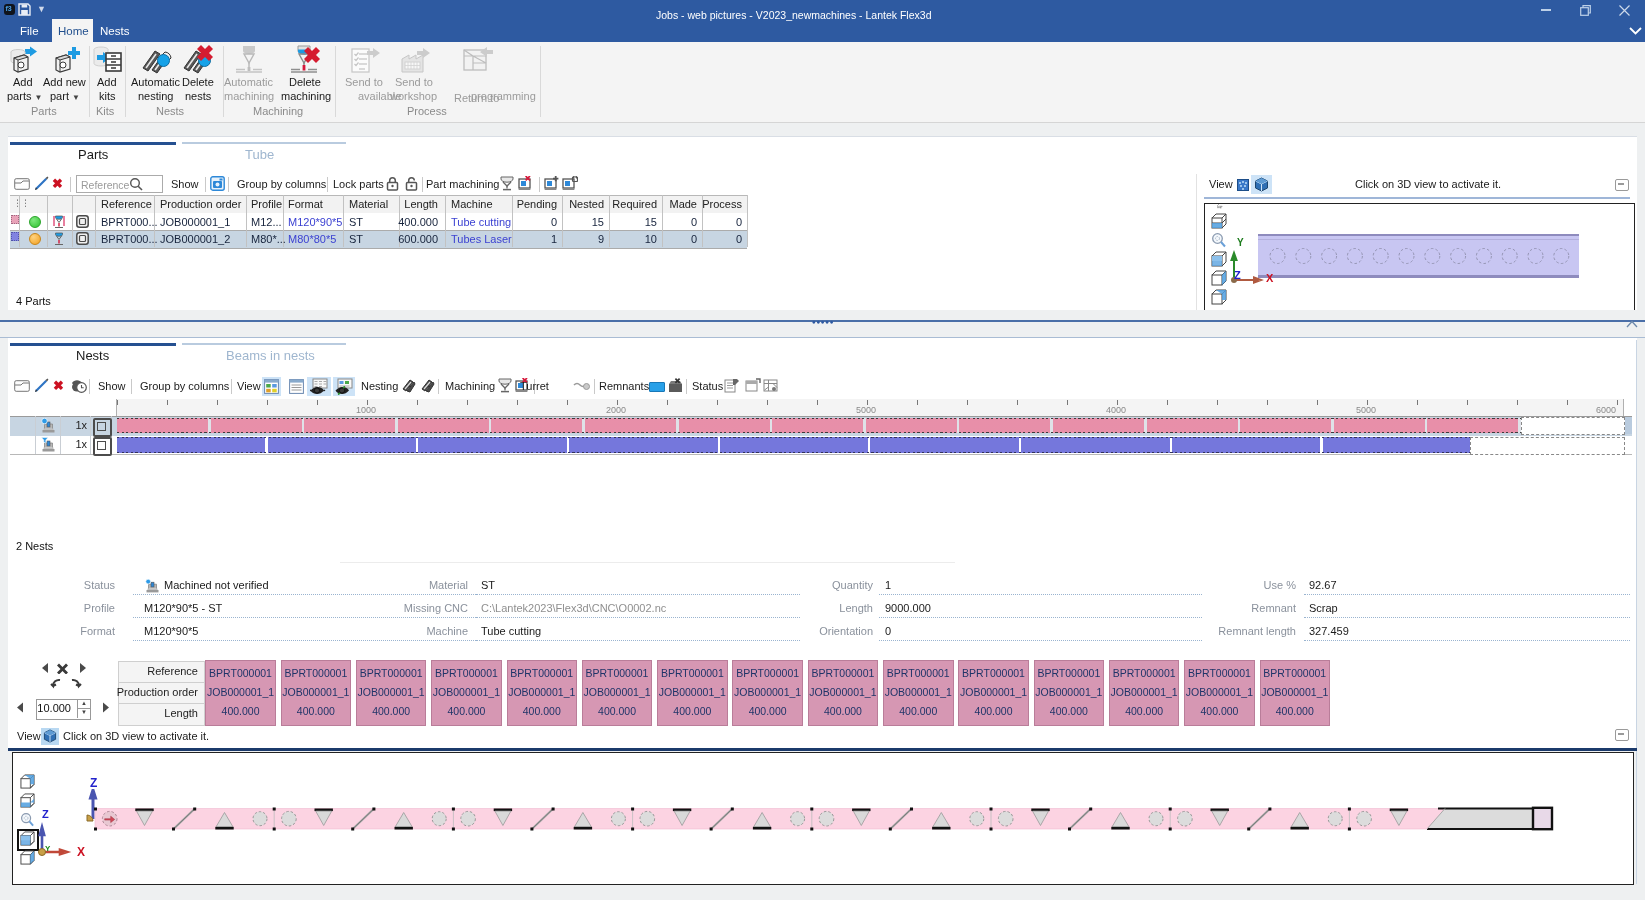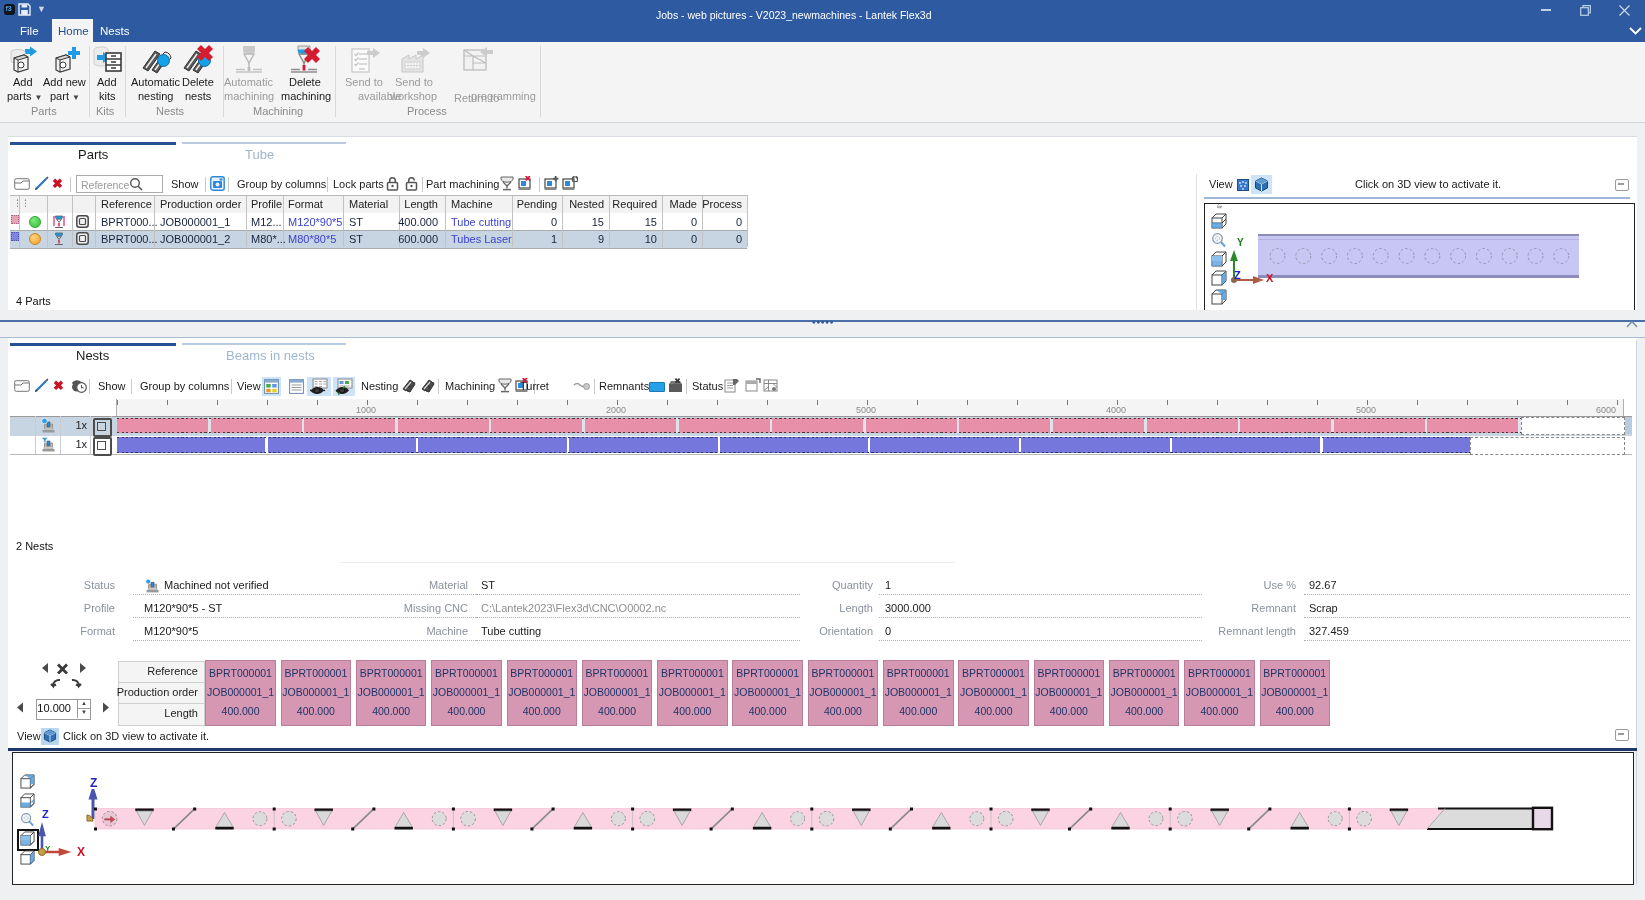--- a/index.html
+++ b/index.html
@@ -627,21 +627,21 @@
   <div class="lbl" style="left:481px;top:601.5px;color:#8f8f8f">C:\Lantek2023\Flex3d\CNC\O0002.nc</div>
   <div class="lbl" style="left:481px;top:624.5px;color:#1a1a1a">Tube cutting</div>
   <div class="abs" style="left:476px;top:592.5px;width:324px;height:1px;border-bottom:1px dotted #9ab4d0"></div>
   <div class="abs" style="left:476px;top:615.5px;width:324px;height:1px;border-bottom:1px dotted #9ab4d0"></div>
   <div class="abs" style="left:476px;top:638.5px;width:324px;height:1px;border-bottom:1px dotted #9ab4d0"></div>
 
   <div class="lbl" style="right:772px;top:578.5px;color:#8a919c">Quantity</div>
   <div class="lbl" style="right:772px;top:601.5px;color:#8a919c">Length</div>
   <div class="lbl" style="right:772px;top:624.5px;color:#8a919c">Orientation</div>
   <div class="lbl" style="left:885px;top:578.5px;color:#1a1a1a">1</div>
-  <div class="lbl" style="left:885px;top:601.5px;color:#1a1a1a">3000.000</div>
+  <div class="lbl" style="left:885px;top:601.5px;color:#1a1a1a">9000.000</div>
   <div class="lbl" style="left:885px;top:624.5px;color:#1a1a1a">0</div>
   <div class="abs" style="left:879px;top:592.5px;width:323px;height:1px;border-bottom:1px dotted #9ab4d0"></div>
   <div class="abs" style="left:879px;top:615.5px;width:323px;height:1px;border-bottom:1px dotted #9ab4d0"></div>
   <div class="abs" style="left:879px;top:638.5px;width:323px;height:1px;border-bottom:1px dotted #9ab4d0"></div>
 
   <div class="lbl" style="right:349px;top:578.5px;color:#8a919c">Use %</div>
   <div class="lbl" style="right:349px;top:601.5px;color:#8a919c">Remnant</div>
   <div class="lbl" style="right:349px;top:624.5px;color:#8a919c">Remnant length</div>
   <div class="lbl" style="left:1309px;top:578.5px;color:#1a1a1a">92.67</div>
   <div class="lbl" style="left:1309px;top:601.5px;color:#1a1a1a">Scrap</div>

